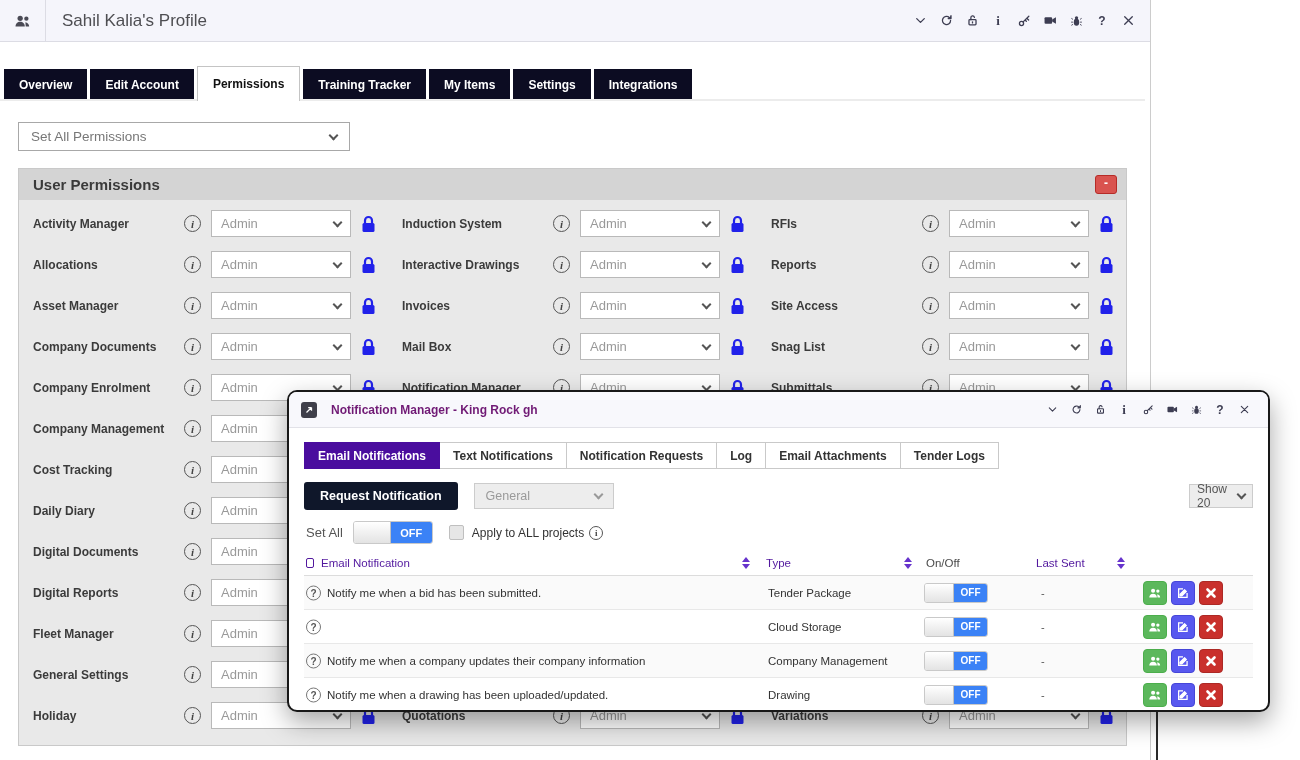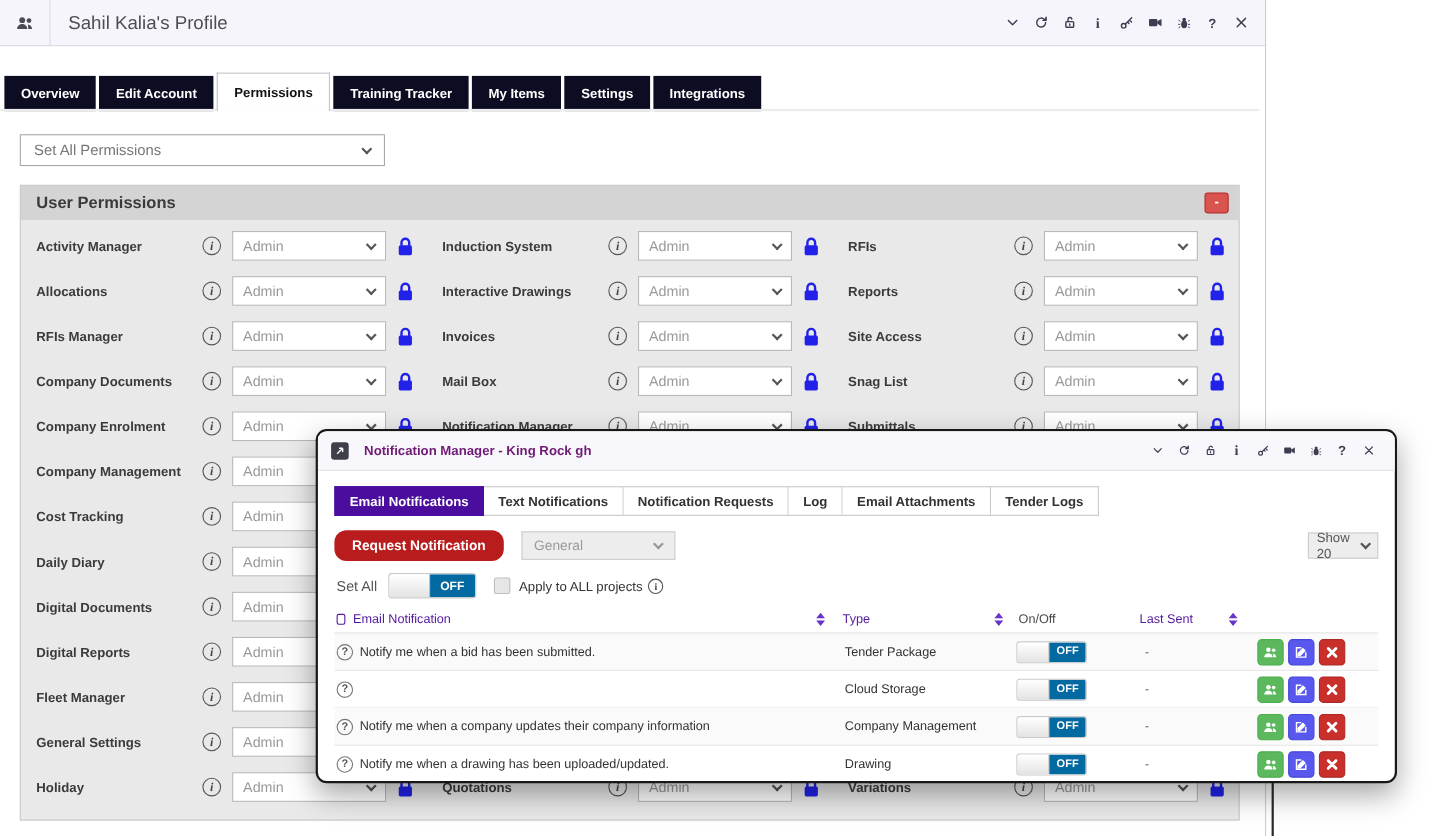--- a/index.html
+++ b/index.html
@@ -79,36 +79,36 @@
   .m-titlebar .wicon svg { width:11px; height:11px; }
 
   .m-tabs { display:flex; margin:14px 0 0 15px; }
   .mtab { height:27px; padding:0 13px; display:flex; align-items:center; background:#fff;
           border:1px solid #c9c9c9; border-left:none; color:#333; font-size:12px;
           font-weight:600; cursor:pointer; }
   .mtab:first-child { border-left:1px solid #c9c9c9; }
   .mtab.active { background:#4a0d9e; border-color:#4a0d9e; color:#fff; }
 
   .m-controls { display:flex; align-items:center; margin:13px 15px 0 15px; }
-  .req-btn { height:28px; padding:0 16px; background:#b91c1c; border-radius:11px; color:#fff;
+  .req-btn { height:28px; padding:0 16px; background:#0f172a; border-radius:3px; color:#fff;
              font-size:12.5px; font-weight:bold; display:flex; align-items:center; cursor:pointer; }
   .gen-sel { width:140px; height:26px; margin-left:16px; background:#ededed; border:1px solid #ccc;
              color:#9a9a9a; font-size:12.5px; display:flex; align-items:center;
              justify-content:space-between; padding:0 11px; }
   .gen-sel .chev { border-color:#999; }
   .show-sel { margin-left:auto; width:64px; height:24px; background:#ededed; border:1px solid #ccc;
               color:#555; font-size:12px; display:flex; align-items:center;
               justify-content:space-between; padding:0 7px; cursor:pointer; }
 
   .m-setall { display:flex; align-items:center; margin:11px 15px 0 17px; }
   .setall-label { font-size:13px; color:#555; margin-right:10px; }
   .tgl { display:flex; height:23px; width:80px; border-radius:3px; overflow:hidden;
          border:1px solid #c9c9c9; cursor:pointer; flex:none; }
   .tgl-knob { width:47%; background:linear-gradient(#ffffff,#e3e3e3); border-right:1px solid #c0c0c0; }
-  .tgl-off { flex:1; background:#0369a1; color:#fff; font-size:11px; font-weight:bold;
+  .tgl-off { flex:1; background:#3b82f6; color:#fff; font-size:11px; font-weight:bold;
              display:flex; align-items:center; justify-content:center; }
   .tgl.small { height:20px; width:64px; }
   .tgl.small .tgl-off { font-size:10px; }
   .chk { width:15px; height:15px; background:#e6e6e6; border:1px solid #bfbfbf; border-radius:2px;
          margin-left:16px; cursor:pointer; flex:none; }
   .apply-label { margin-left:8px; font-size:12px; color:#333; }
   .circ-i { width:14px; height:14px; border-radius:50%; border:1px solid #555; color:#444;
             font-family:"Liberation Serif", serif; font-weight:bold; font-size:9px;
             display:flex; align-items:center; justify-content:center; margin-left:5px; }
 
@@ -308,21 +308,21 @@
             <span class="chev"></span>
           </span>
           <span class="lock">
             <svg width="15" height="18" viewBox="0 0 14 18">
               <path d="M3.5 8.5V5.5a3.5 3.5 0 0 1 7 0v3" fill="none" stroke="#2121ea" stroke-width="2.2"></path>
               <rect x="1" y="8" width="12" height="9" rx="1.5" fill="#2121ea"></rect>
             </svg>
           </span>
         </div>
         <div class="cell">
-          <span class="plabel">RFIs Manager</span>
+          <span class="plabel">Asset Manager</span>
           <span class="info-i">i</span>
           <span class="sel">
             <span>Admin</span>
             <span class="chev"></span>
           </span>
           <span class="lock">
             <svg width="15" height="18" viewBox="0 0 14 18">
               <path d="M3.5 8.5V5.5a3.5 3.5 0 0 1 7 0v3" fill="none" stroke="#2121ea" stroke-width="2.2"></path>
               <rect x="1" y="8" width="12" height="9" rx="1.5" fill="#2121ea"></rect>
             </svg>

